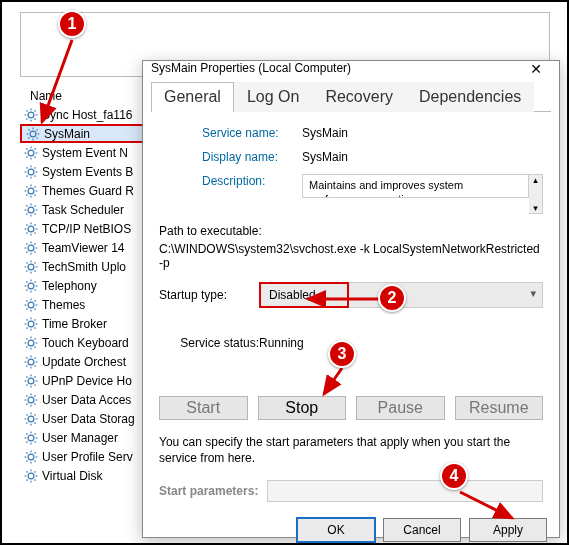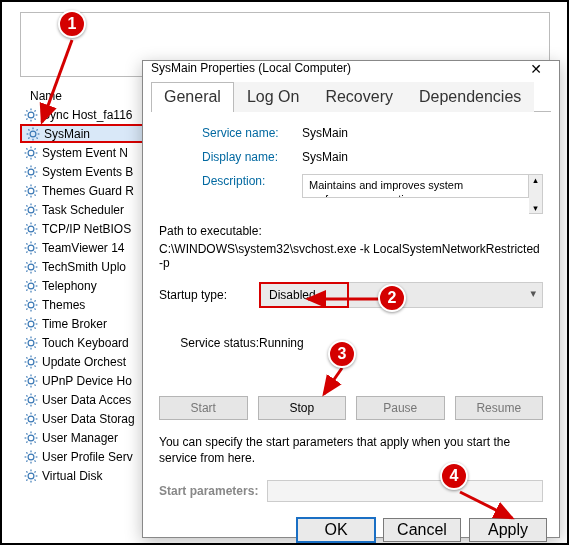--- a/index.html
+++ b/index.html
@@ -145,21 +145,21 @@
     color:#555;
   }
   .status-row { display:flex; margin: 12px 0 10px 0; text-align: right;}
   .status-row .k{width:100px;}
   .btn-row{ display:flex; gap:10px; margin-bottom:14px;}
   .svc-btn{
     flex:1;
     height:24px;
     border:1px solid #b5b5b5;
     background:#e6e6e6;
-    font-size:12px;
+    font-size:16px;
     color:#777;
     text-align:center;
     line-height:22px;
     margin-top:36px;
   }
   .svc-btn.enabled{ color:#000; }
   .note{ margin:6px 0 14px 0; line-height:1.35;}
   .params-row{ display:flex; align-items:center; gap:8px;}
   .params-row .k{ width:100px; color:#888;font-weight:bold;}
   .params-input{
@@ -172,21 +172,21 @@
     display:flex;
     justify-content:flex-end;
     gap:8px;
     padding:8px 12px 10px 12px;
   }
   .dlg-btn{
     width:78px;
     height:24px;
     border:1px solid #7a7a7a;
     background:#eaeaea;
-    font-size:16px;
+    font-size:12px;
     text-align:center;
     line-height:22px;
   }
   .dlg-btn.ok{ border:1px solid #1a6fc4; outline:1px solid #1a6fc4;}
   
   .callout{
     position:absolute;
     width:28px; height:28px;
     border-radius:50%;
     background:#d40000;

